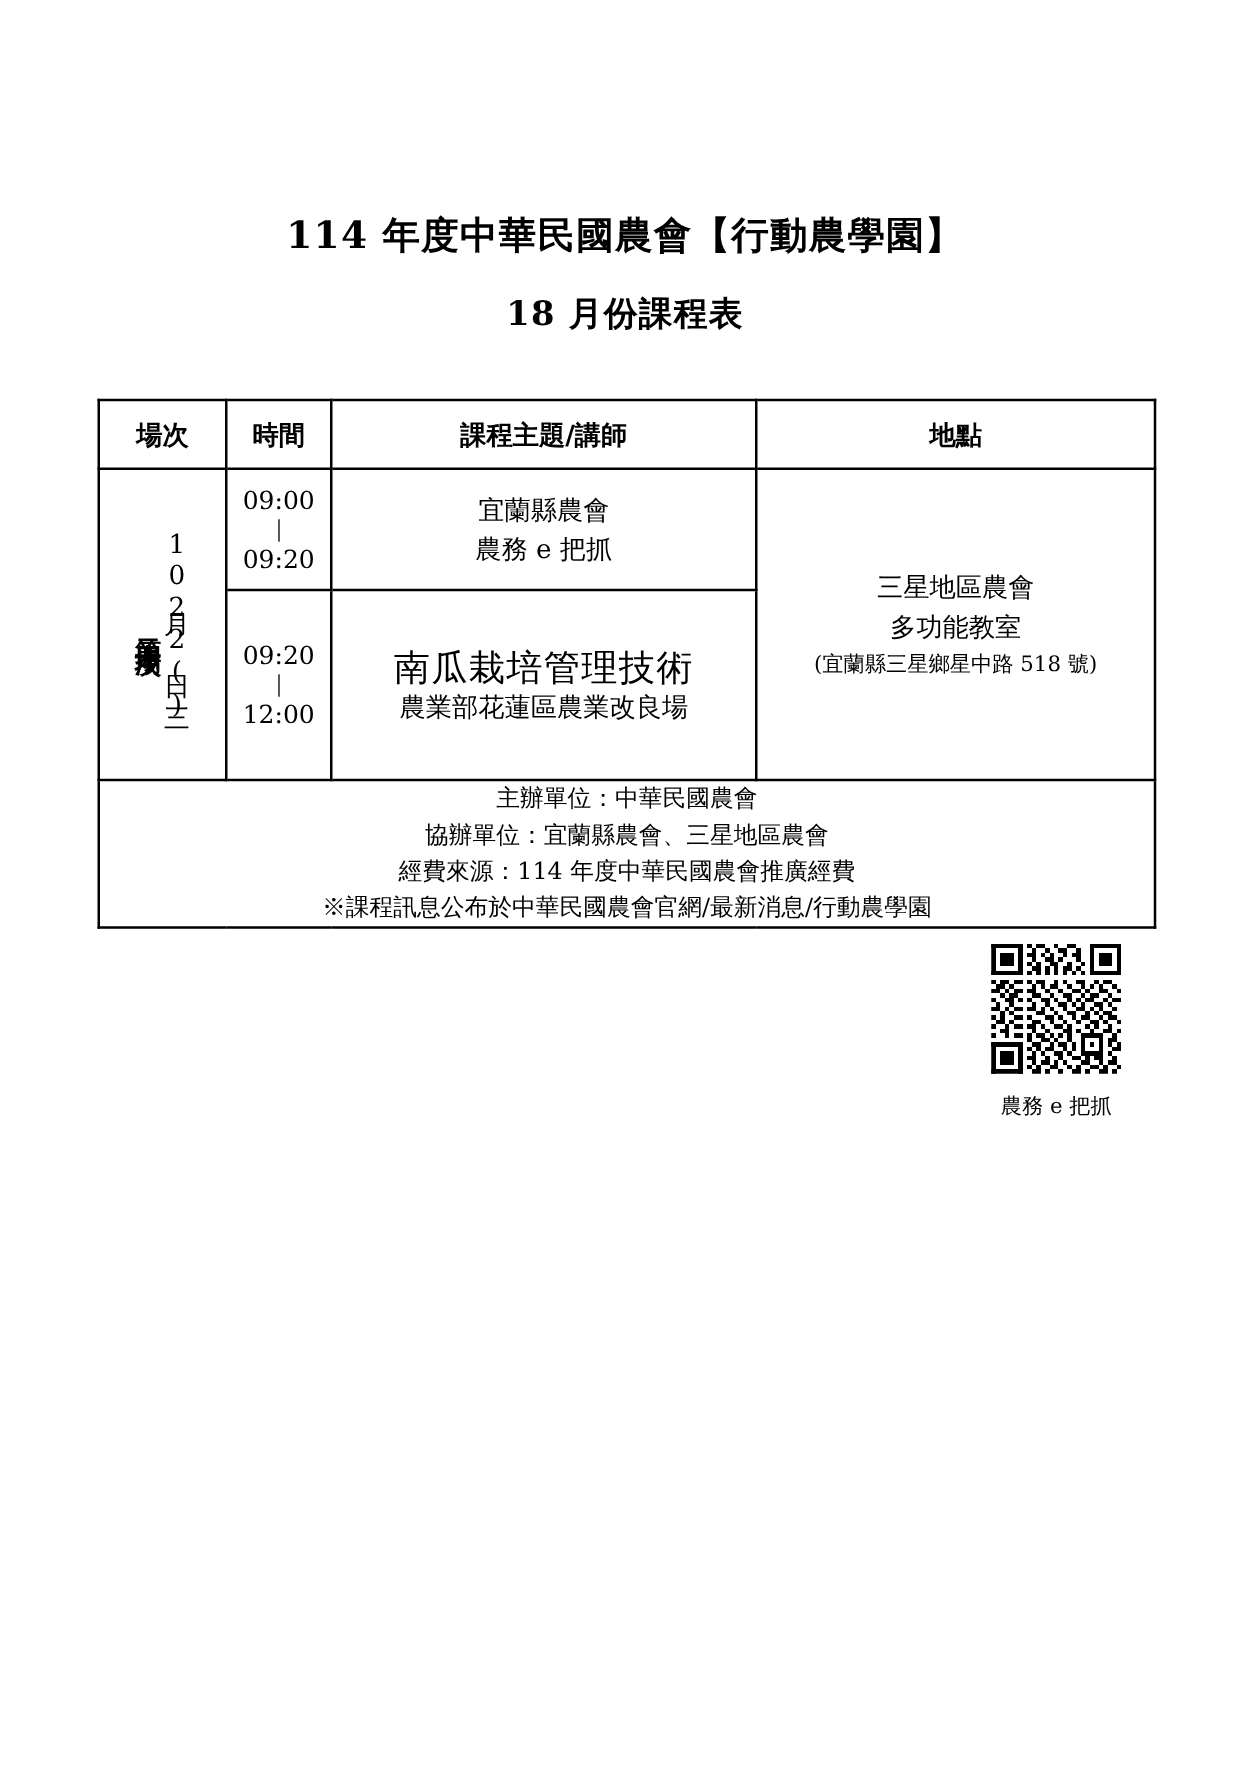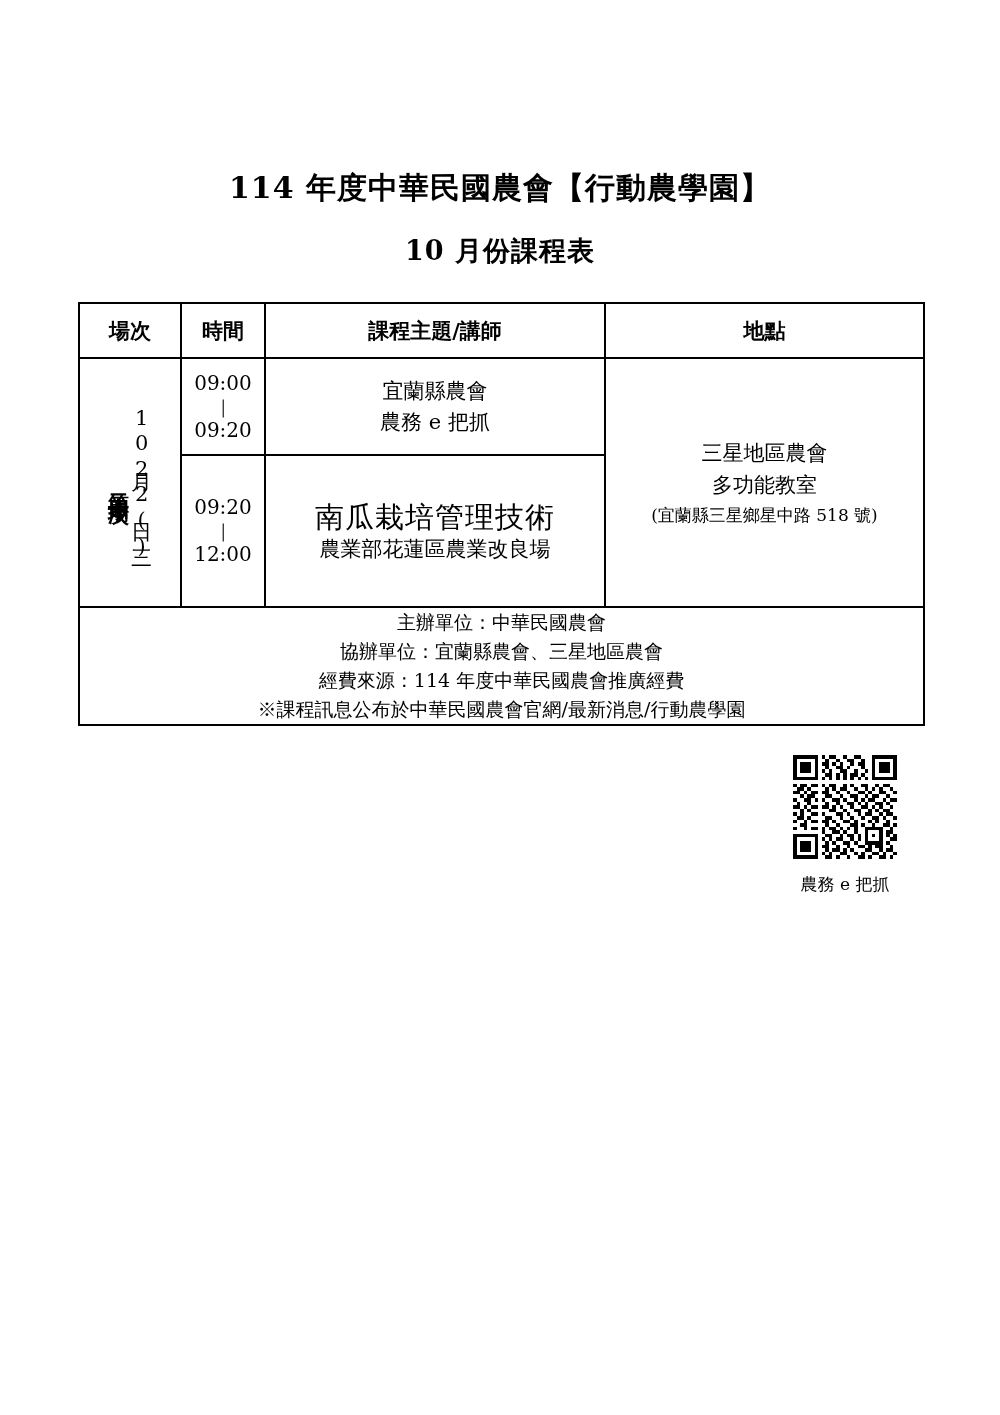--- a/index.html
+++ b/index.html
@@ -44,21 +44,21 @@
     font-size: 27px;
     font-weight: bold;
     letter-spacing: 1px;
     white-space: nowrap;
   }
 
   
   .schedule-table {
     position: absolute;
     left: 78px;
-    top: 302px;
+    top: 319px;
     width: 845px;
     border-collapse: collapse;
     table-layout: fixed;
   }
   .schedule-table td, .schedule-table th {
     border: 2px solid #000;
     padding: 0;
     vertical-align: middle;
     text-align: center;
   }
@@ -163,21 +163,21 @@
     font-size: 17px;
     white-space: nowrap;
   }
 </style>
 </head>
 <body>
 
 <div class="page">
 
   <div class="title-1">114 年度中華民國農會【行動農學園】</div>
-  <div class="title-2">10 月份課程表</div>
+  <div class="title-2">18 月份課程表</div>
 
   <table class="schedule-table">
     <colgroup>
       <col class="col-session">
       <col class="col-time">
       <col class="col-topic">
       <col class="col-place">
     </colgroup>
     <thead>
       <tr>

